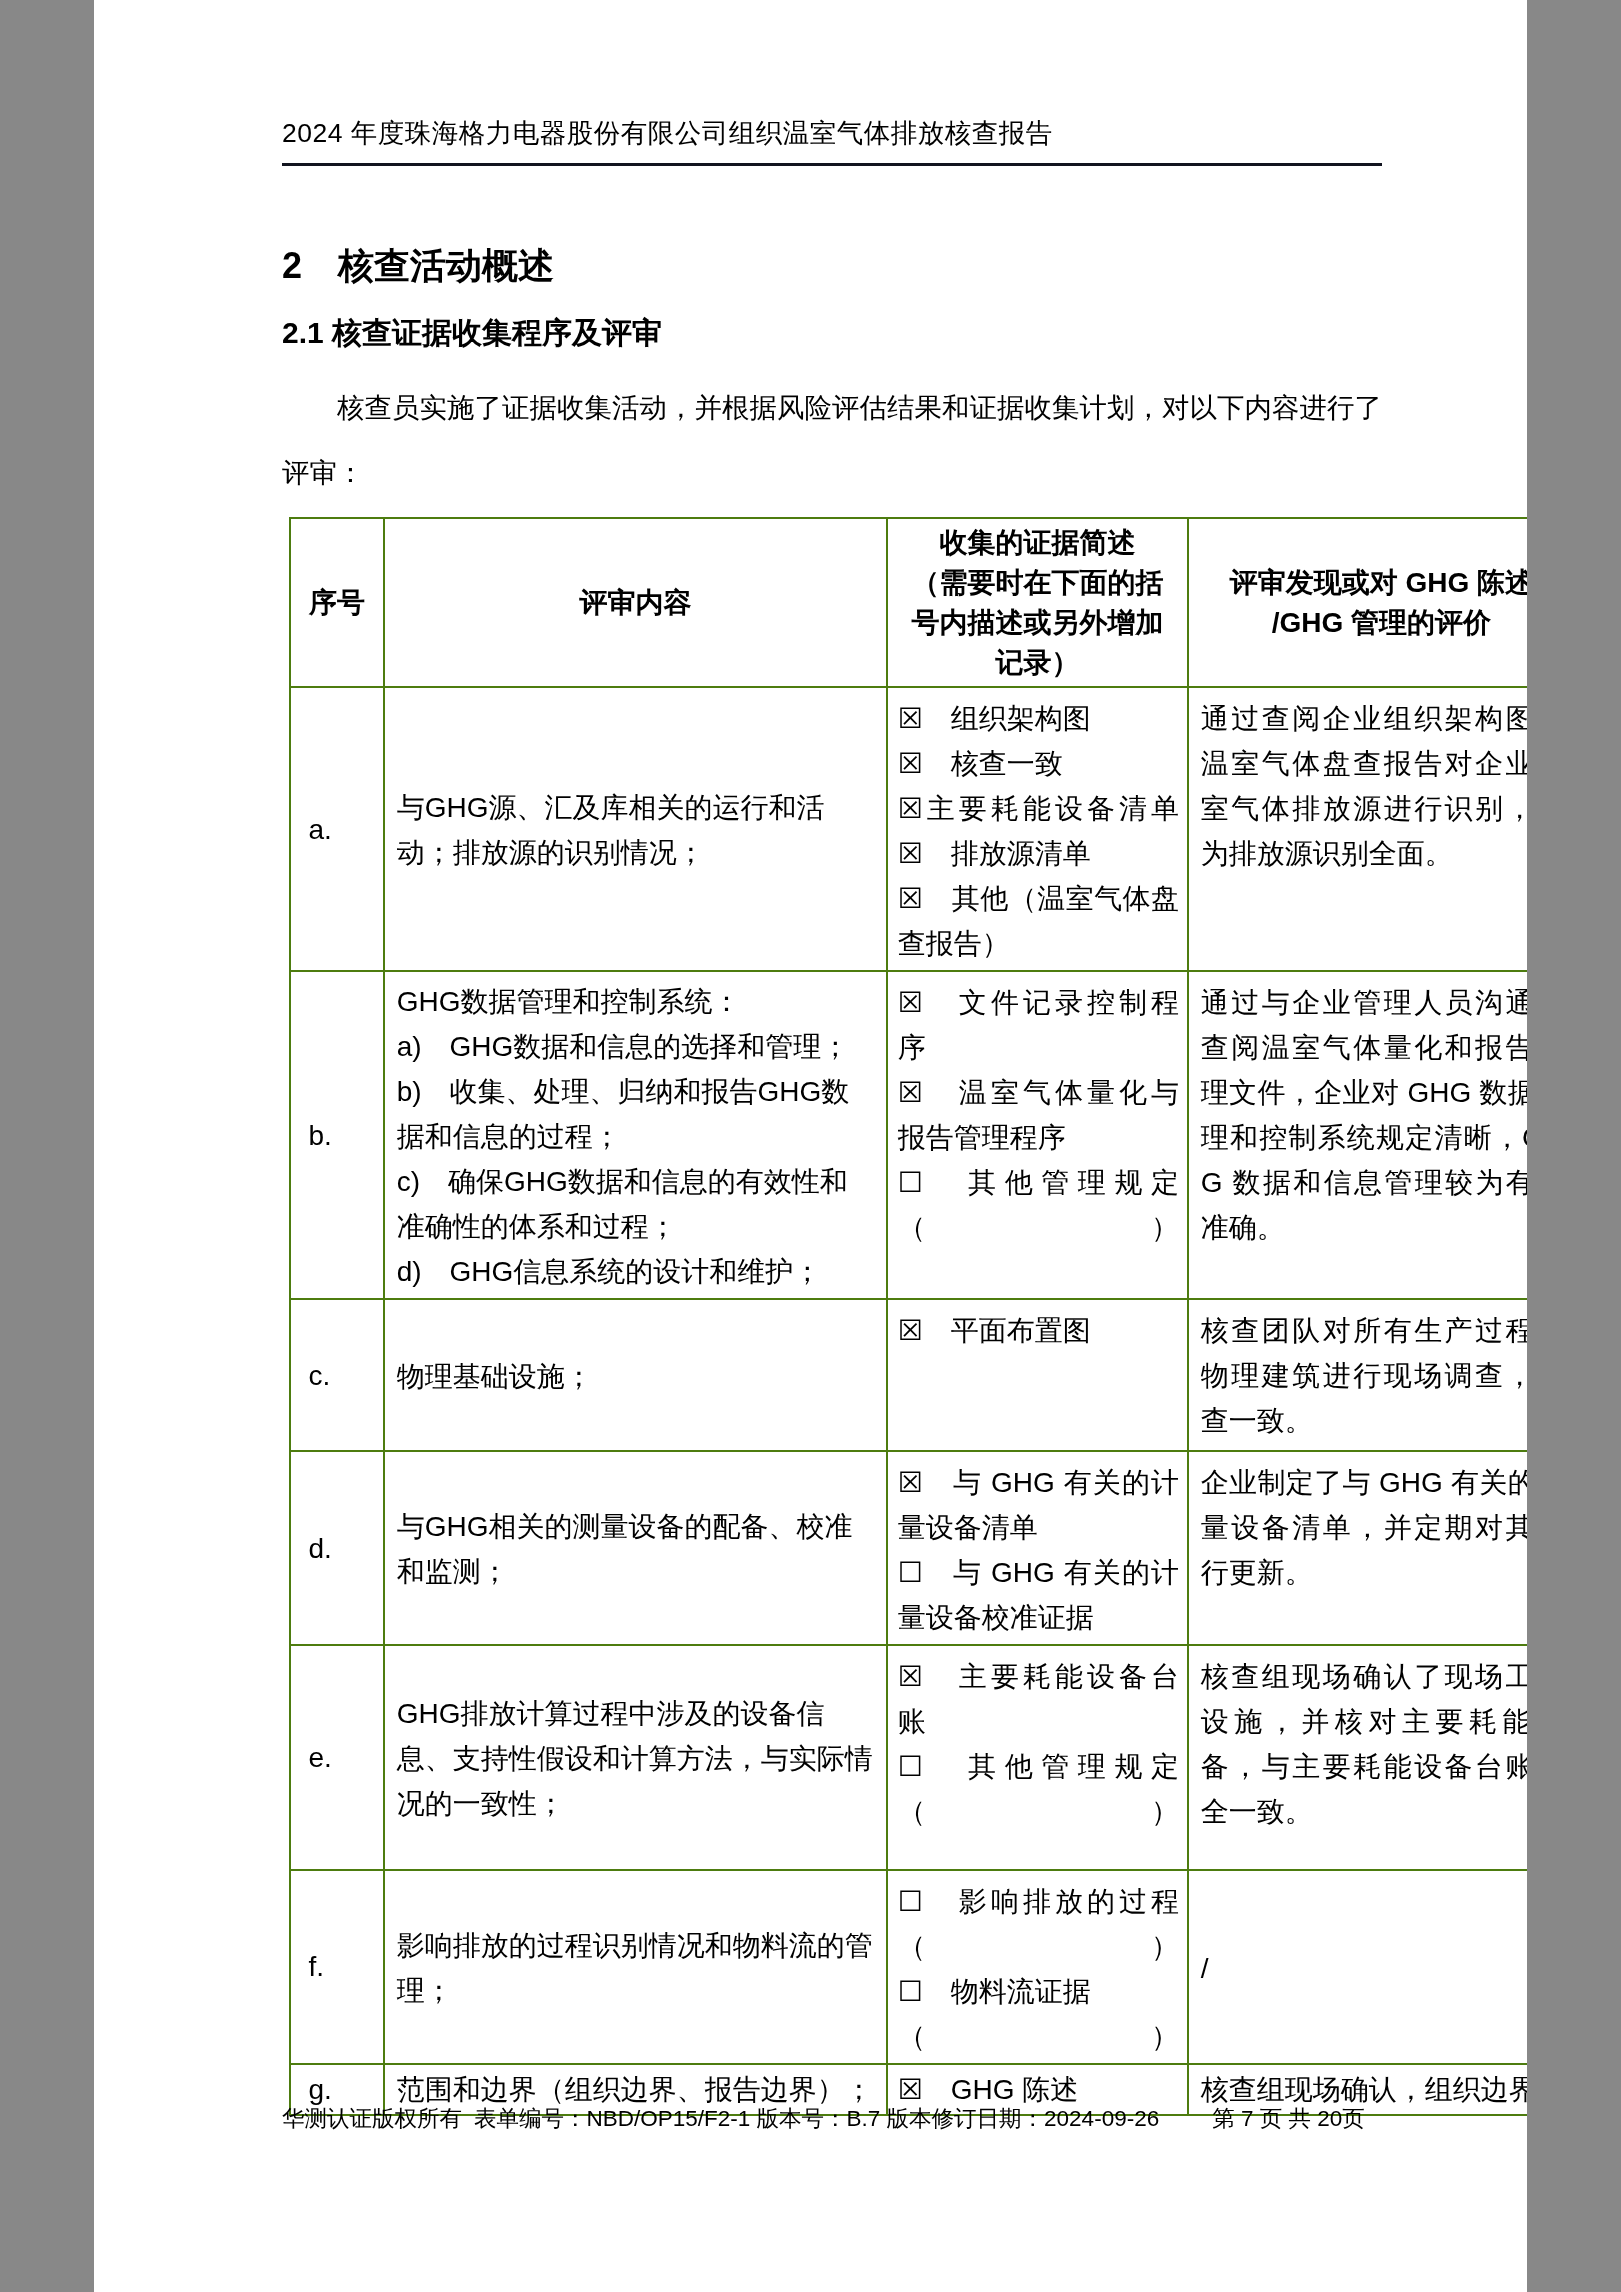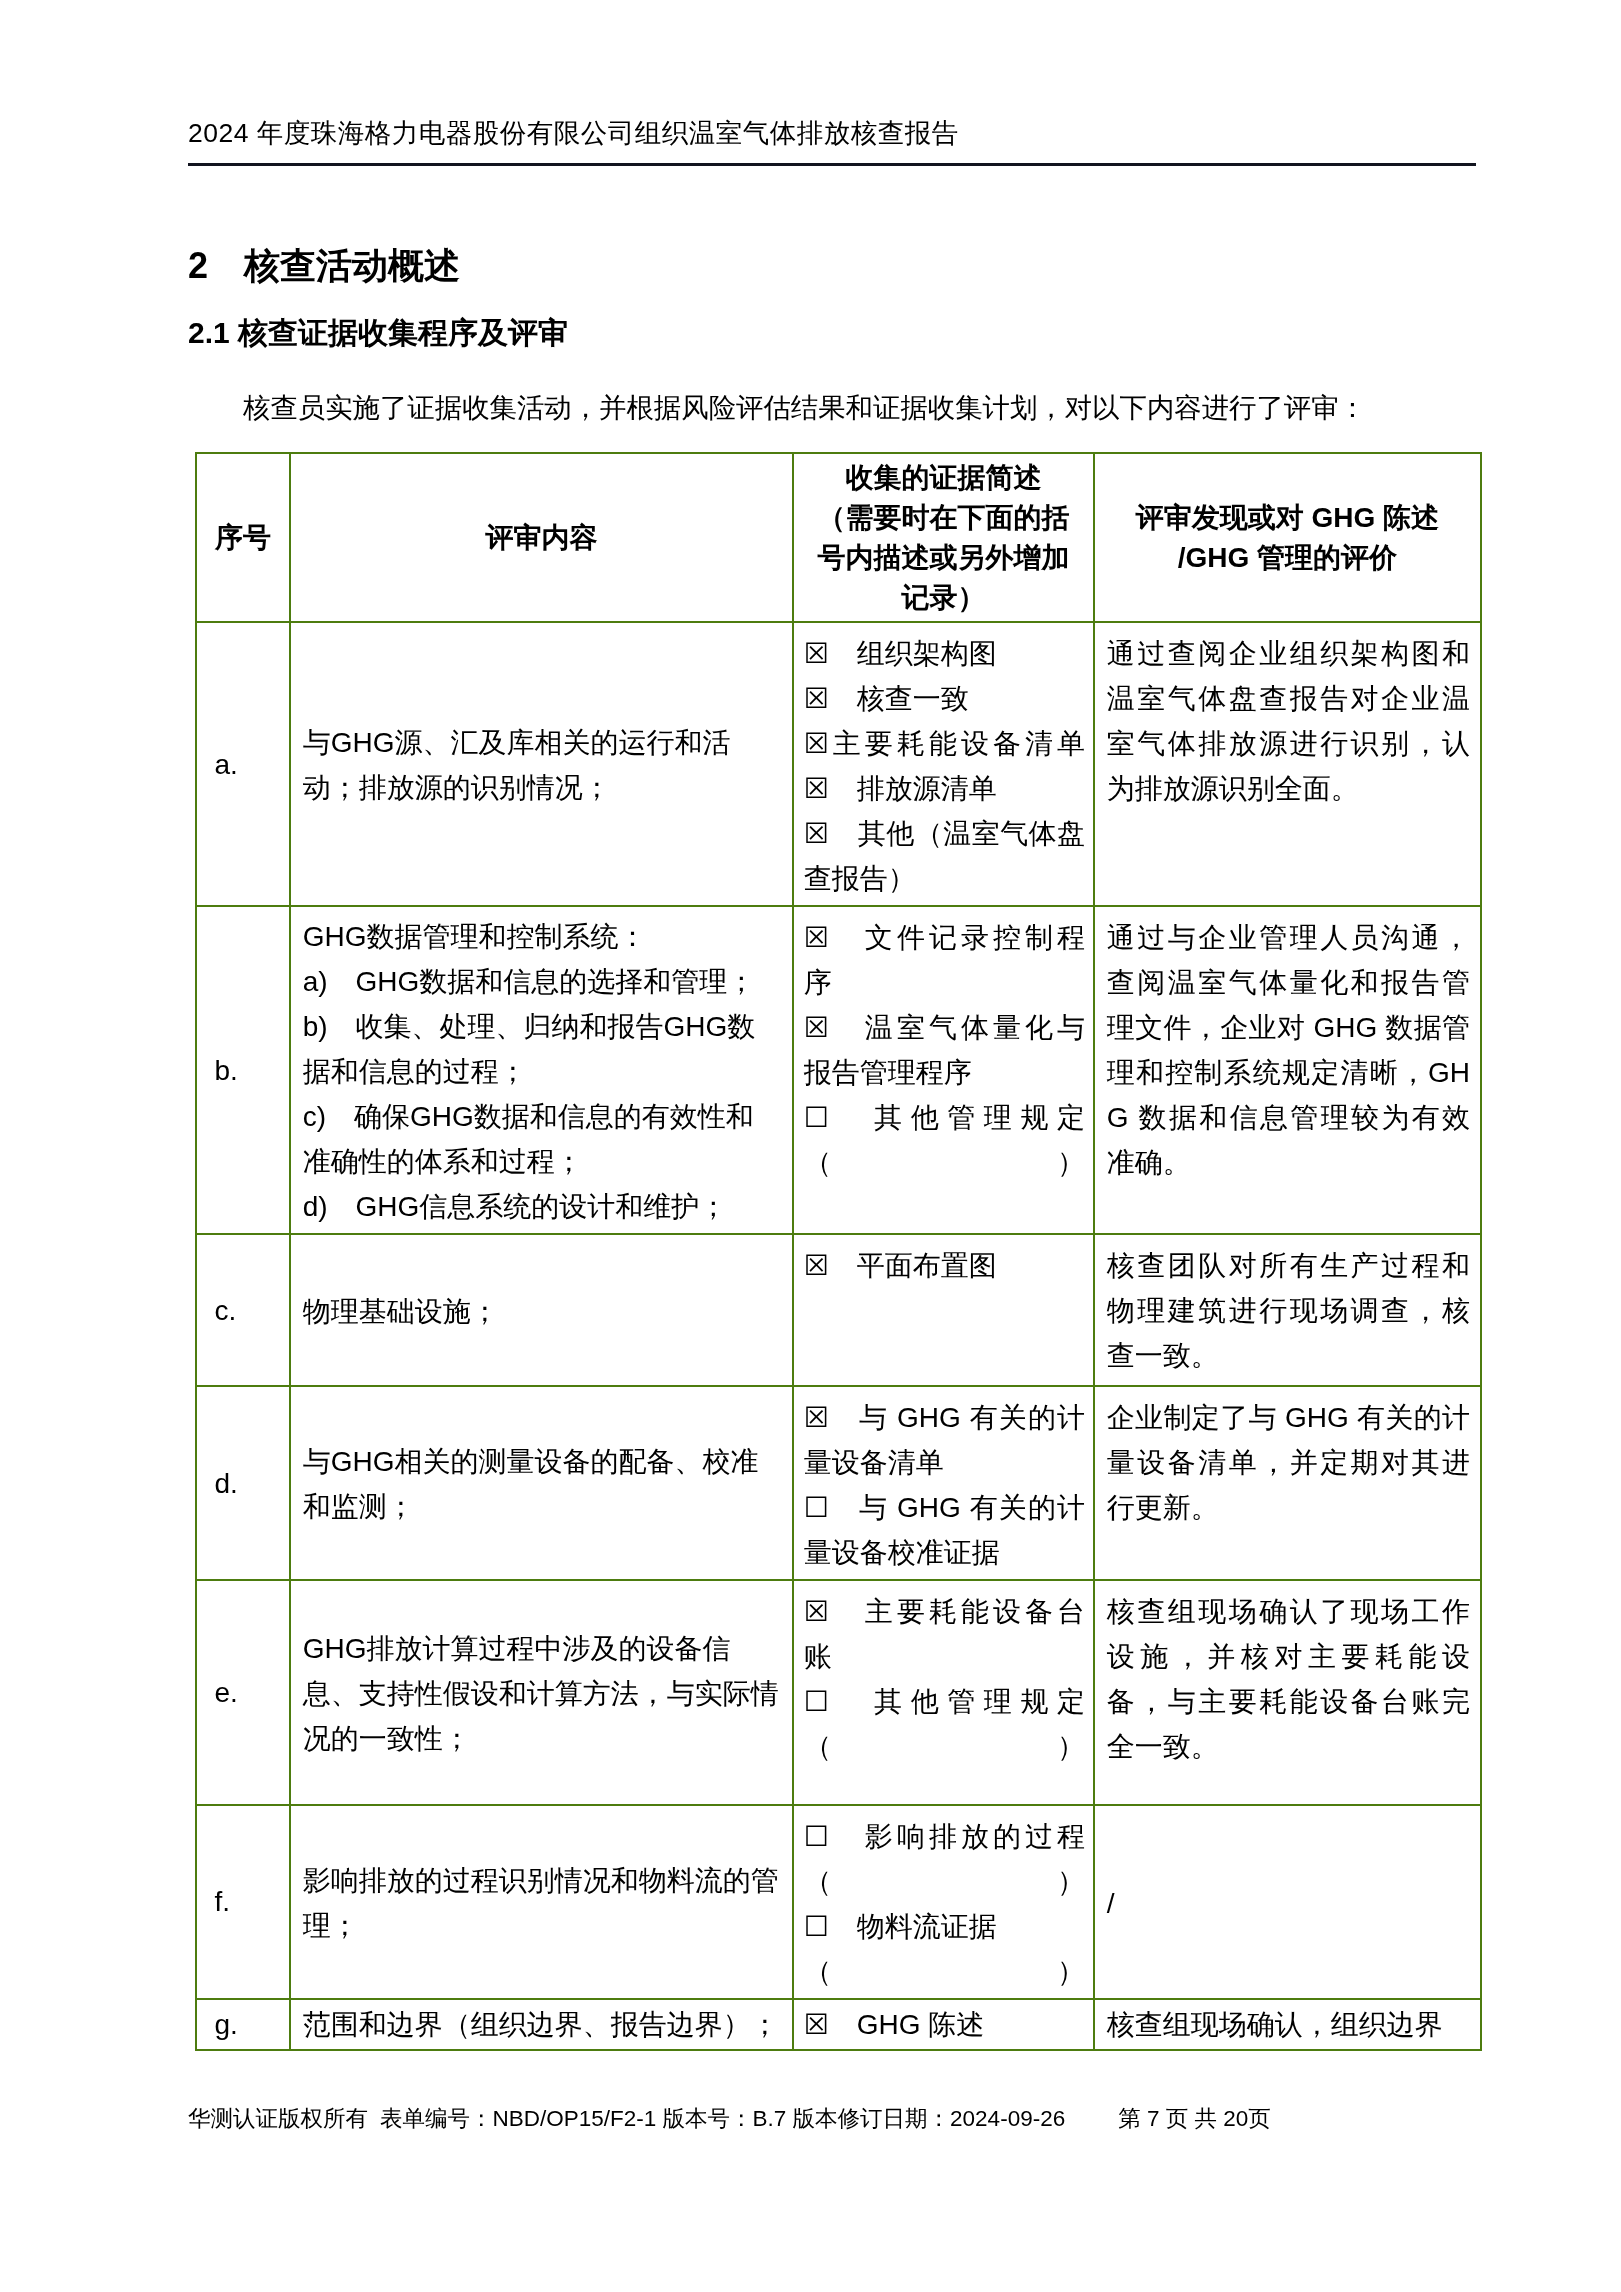--- a/index.html
+++ b/index.html
@@ -1,18 +1,18 @@
 <!DOCTYPE html>
 <html lang="zh"><head>
 <meta charset="utf-8">
 <style>
   html,body { margin:0; padding:0; background:#888; }
   .page {
     position:relative;
-    width:1621px; height:2293px;
+    width:1433px; height:2293px;
     margin:0 auto;
     background:#ffffff;
     font-family:"Liberation Sans","DejaVu Sans",sans-serif;
     color:#000;
     overflow:hidden;
     box-sizing:border-box;
     padding-left:188px; padding-right:145px;
   }
   
   .header {

